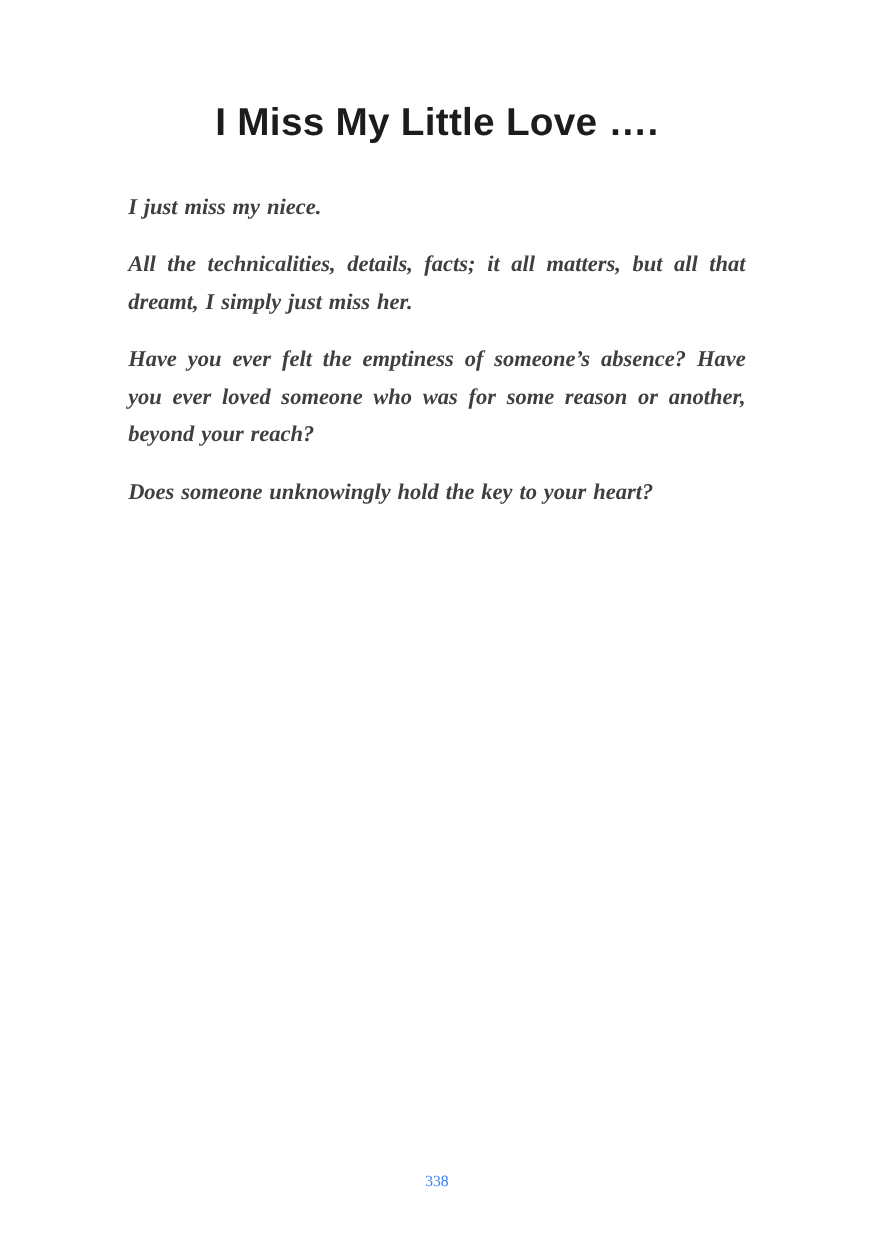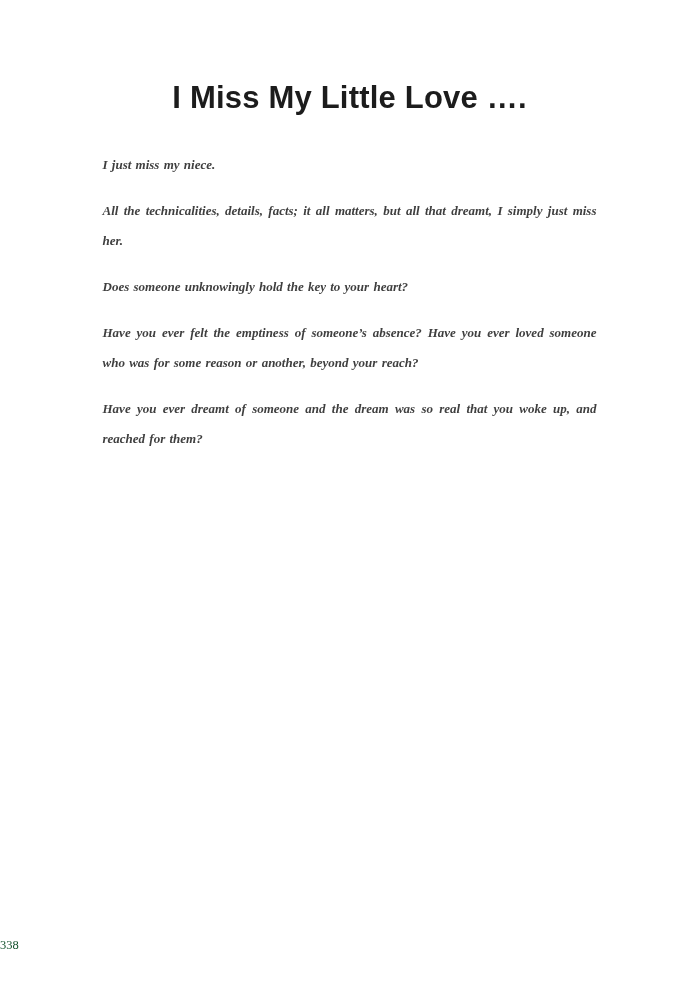--- a/index.html
+++ b/index.html
@@ -28,48 +28,48 @@
   }
   .body-text {
     margin: 32px auto 0;
     width: 494px;
   }
   .body-text p {
     margin: 16px 0 16px 0;
     font-family: "Liberation Serif", serif;
     font-style: italic;
     font-weight: bold;
-    font-size: 13px;
+    font-size: 18px;
     line-height: 30px;
     color: #3f3f3f;
     text-align: justify;
     text-justify: inter-word;
     word-spacing: 1px;
   }
   .page-number {
     position: absolute;
     left: 0;
     right: 0;
     top: 938px;
+    text-align: center;
     font-family: "Liberation Serif", serif;
     font-size: 12.5px;
     font-weight: normal;
-    color: #14532d;
+    color: #3b82f6;
   }
 </style>
 </head>
 <body>
 
 <div class="page">
 
   <h1 class="page-title">I Miss My Little Love ….</h1>
 
   <div class="body-text">
     <p>I just miss my niece.</p>
     <p>All the technicalities, details, facts; it all matters, but all that dreamt, I simply just miss her.</p>
+    <p>Have you ever felt the emptiness of someone’s absence? Have you ever loved someone who was for some reason or another, beyond your reach?</p>
     <p>Does someone unknowingly hold the key to your heart?</p>
-    <p>Have you ever felt the emptiness of someone’s absence? Have you ever loved someone who was for some reason or another, beyond your reach?</p>
-    <p>Have you ever dreamt of someone and the dream was so real that you woke up, and reached for them?</p>
   </div>
 
   <div class="page-number">338</div>
 
 </div>
 
 </body></html>

